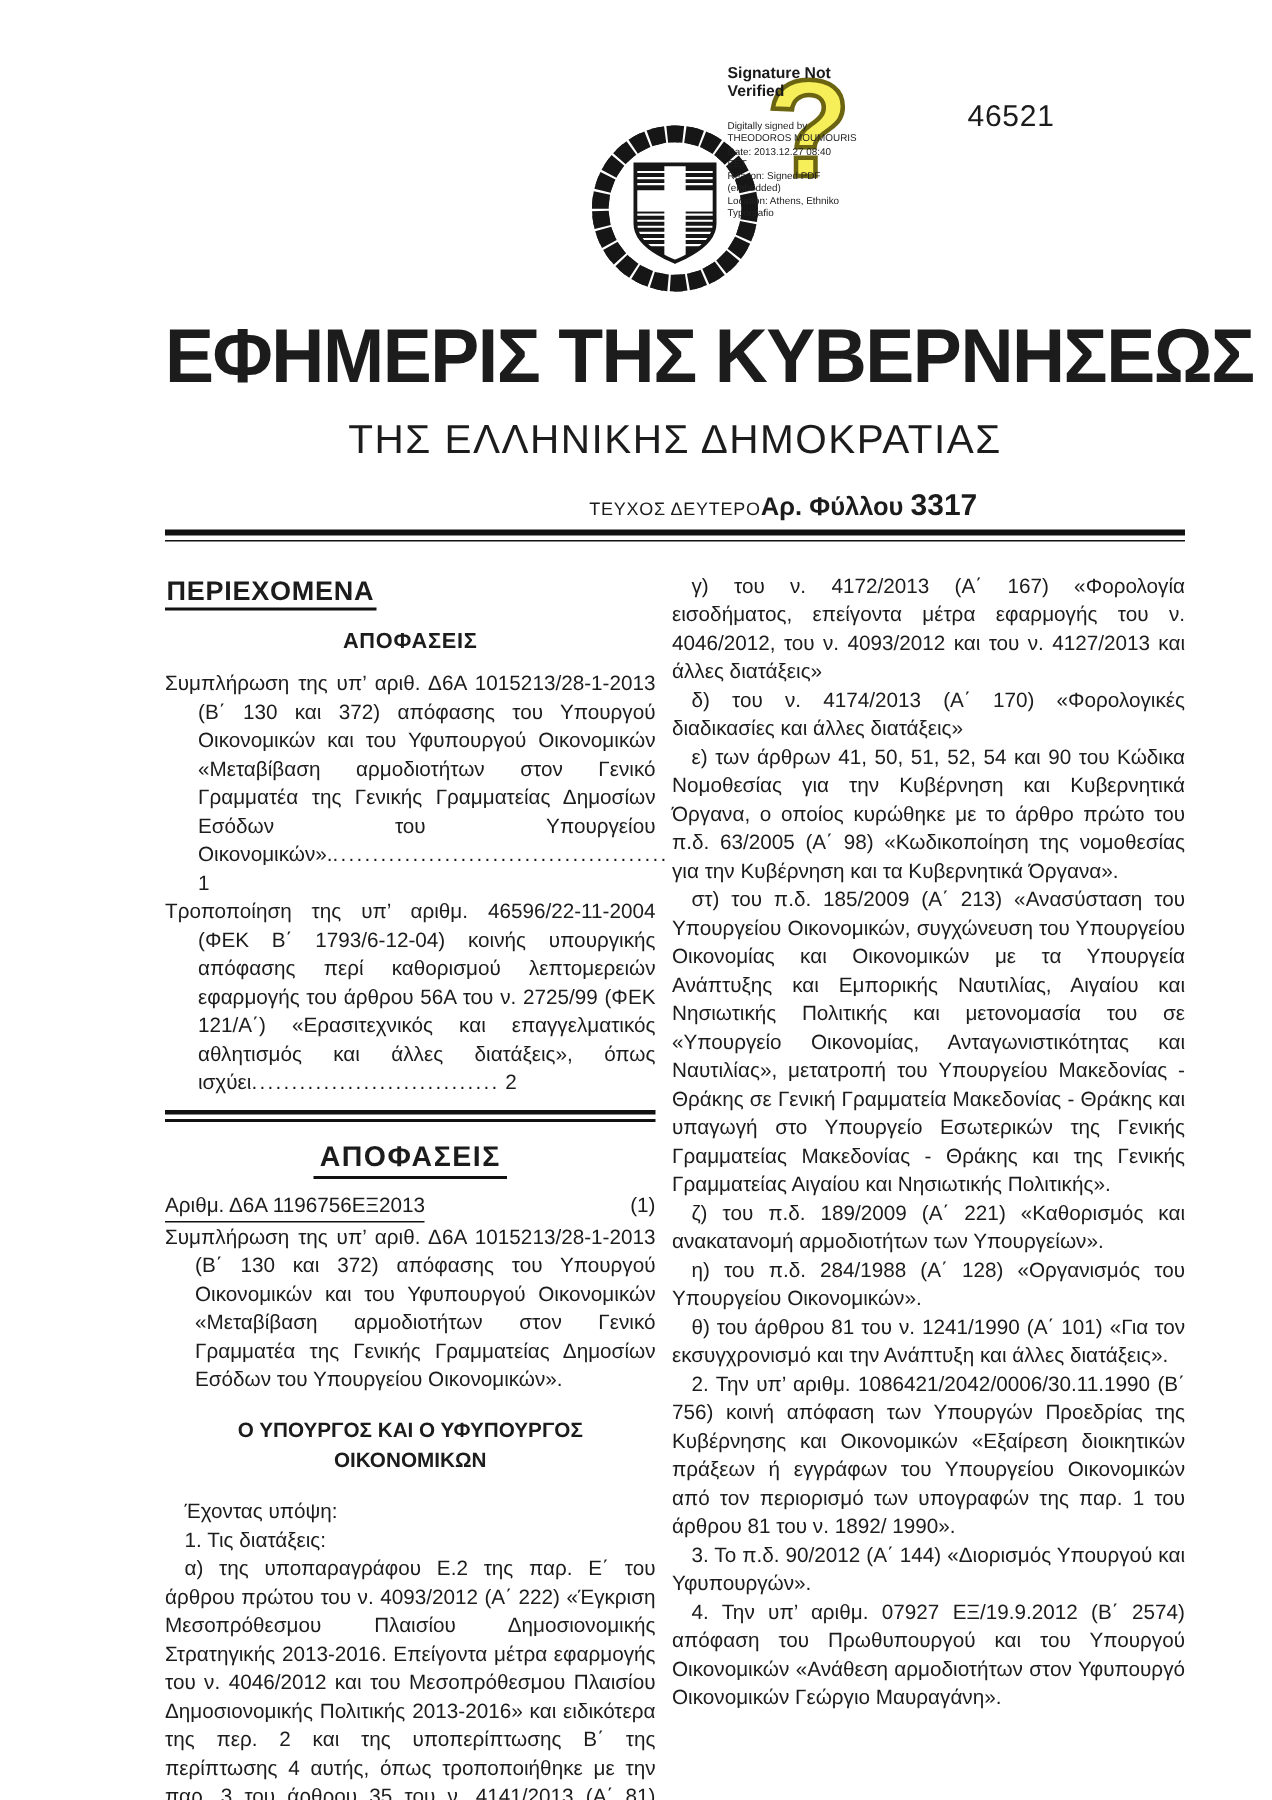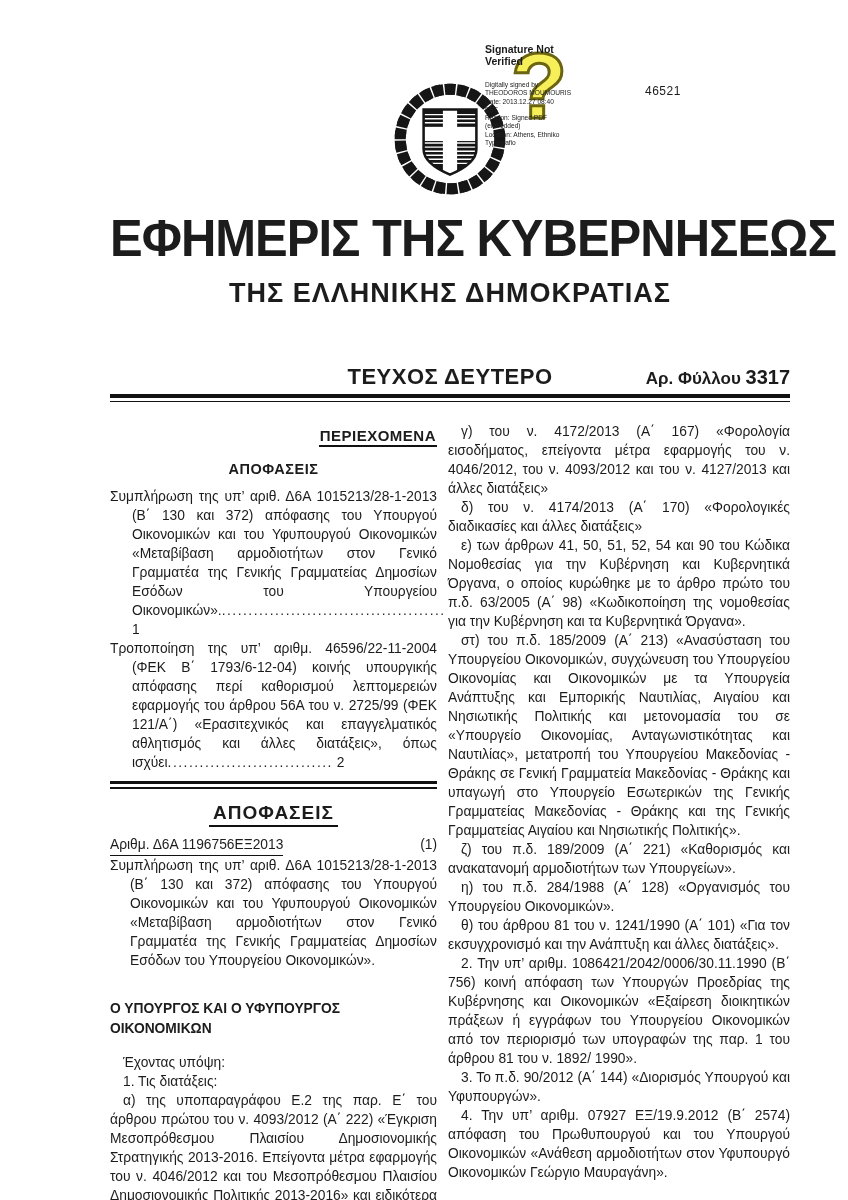--- a/index.html
+++ b/index.html
@@ -18,65 +18,65 @@
   .stamp{position:absolute;left:485px;top:44px;width:118px;height:92px;z-index:5;}
   .stamp-q{
     position:absolute;left:26px;top:-4px;z-index:1;
     font-size:92px;font-weight:700;line-height:1;
     color:#f7ef5a;-webkit-text-stroke:3px #6b6410;
     text-stroke:3px #6b6410;
   }
   .stamp-title{position:relative;z-index:2;font-size:10.5px;font-weight:700;color:#1a1a1a;line-height:1.1;}
   .stamp-details{position:relative;z-index:2;margin-top:14px;font-size:6.6px;line-height:1.25;color:#222;}
 
-  .page-number{position:absolute;left:645px;top:84px;font-size:12px;letter-spacing:.5px;}
+  .page-number{position:absolute;left:645px;top:67px;font-size:20px;letter-spacing:.5px;}
 
   
   .emblem{margin:72px auto 0 auto;width:138px;height:132px;display:block;}
 
   
   .masthead-title{
     margin-top:6px;text-align:center;
     font-size:49px;font-weight:700;letter-spacing:-1px;
     transform:scaleY(1.04);white-space:nowrap;
   }
   .masthead-subtitle{
     margin-top:12px;text-align:center;
-    font-size:27px;font-weight:700;letter-spacing:1px;white-space:nowrap;
+    font-size:27px;font-weight:400;letter-spacing:1px;white-space:nowrap;
   }
   .issue-row{
     margin-top:17px;display:flex;align-items:baseline;
   }
   .issue-row .spacer{flex:1;}
-  .issue-type{font-size:22px;font-weight:700;letter-spacing:.5px;}
+  .issue-type{font-size:12px;font-weight:400;letter-spacing:.5px;}
   .issue-no{font-size:17px;font-weight:700;white-space:nowrap;}
   .issue-no b{font-size:20px;}
   .rule-double{margin-top:4px;border-top:4px solid #111;border-bottom:1px solid #111;height:3px;}
   .date-line{margin-top:2px;text-align:right;font-size:17px;letter-spacing:.3px;}
 
   
   .cols{display:flex;margin-top:20px;}
   .col-left{width:327px;}
   .col-right{width:342px;margin-left:11px;}
   .body-text{font-size:13.8px;line-height:19px;text-align:justify;}
 
-  .toc-heading{text-align:right;font-size:15px;font-weight:700;letter-spacing:.5px;margin-top:4px;}
+  .toc-heading{text-align:left;font-size:18px;font-weight:700;letter-spacing:.5px;margin-top:4px;}
   .toc-heading span{border-bottom:2px solid #111;padding:0 1px 1px 1px;}
   .toc-sub{text-align:center;font-size:14.5px;font-weight:700;margin-top:15px;letter-spacing:.5px;}
   .toc-list{margin-top:8px;}
   .toc-item{padding-left:22px;text-indent:-22px;text-align:justify;}
   .toc-item .dots{letter-spacing:1.5px;}
   .section-rule{margin-top:9px;border-top:3px solid #111;border-bottom:2px solid #111;height:3px;}
 
   .decisions-heading{text-align:center;margin-top:14px;font-size:19px;font-weight:700;letter-spacing:1px;}
   .decisions-heading span{border-bottom:2px solid #111;padding:0 4px 2px 4px;}
   .decision-no-row{display:flex;justify-content:space-between;align-items:flex-start;margin-top:13px;}
   .decision-no{border-bottom:1.3px solid #111;padding-bottom:1px;}
   .decision-subject{padding-left:20px;text-indent:-20px;}
-  .authority{font-weight:700;margin-top:29px;line-height:20px;}
+  .authority{text-align:center;font-weight:700;margin-top:15px;line-height:20px;}
   .paras{margin-top:14px;}
   .para{text-indent:13px;}
 </style>
 </head>
 <body>
 
 <div class="page">
 
   <div class="stamp">
     <div class="stamp-q">?</div>
@@ -127,21 +127,21 @@
       </g>
       <path d="M39 37 H91 V76 Q91 90 65 101 Q39 90 39 76 Z" fill="none" stroke="#161616" stroke-width="2.5"></path>
     </svg>
 
     <div class="masthead-title">ΕΦΗΜΕΡΙΣ ΤΗΣ ΚΥΒΕΡΝΗΣΕΩΣ</div>
     <div class="masthead-subtitle">ΤΗΣ ΕΛΛΗΝΙΚΗΣ ΔΗΜΟΚΡΑΤΙΑΣ</div>
 
     <div class="issue-row">
       <div class="spacer"></div>
       <div class="issue-type">ΤΕΥΧΟΣ ΔΕΥΤΕΡΟ</div>
-      <div class="spacer" style="text-align:right;margin-top:40px;">
+      <div class="spacer" style="text-align:left;">
         <span class="issue-no"><span>Αρ. Φύλλου</span> <b>3317</b></span>
       </div>
     </div>
     <div class="rule-double"></div>
 
     <div class="cols body-text">
       <div class="col-left">
 
         <div class="toc-heading"><span>ΠΕΡΙΕΧΟΜΕΝΑ</span></div>
         <div class="toc-sub">ΑΠΟΦΑΣΕΙΣ</div>

